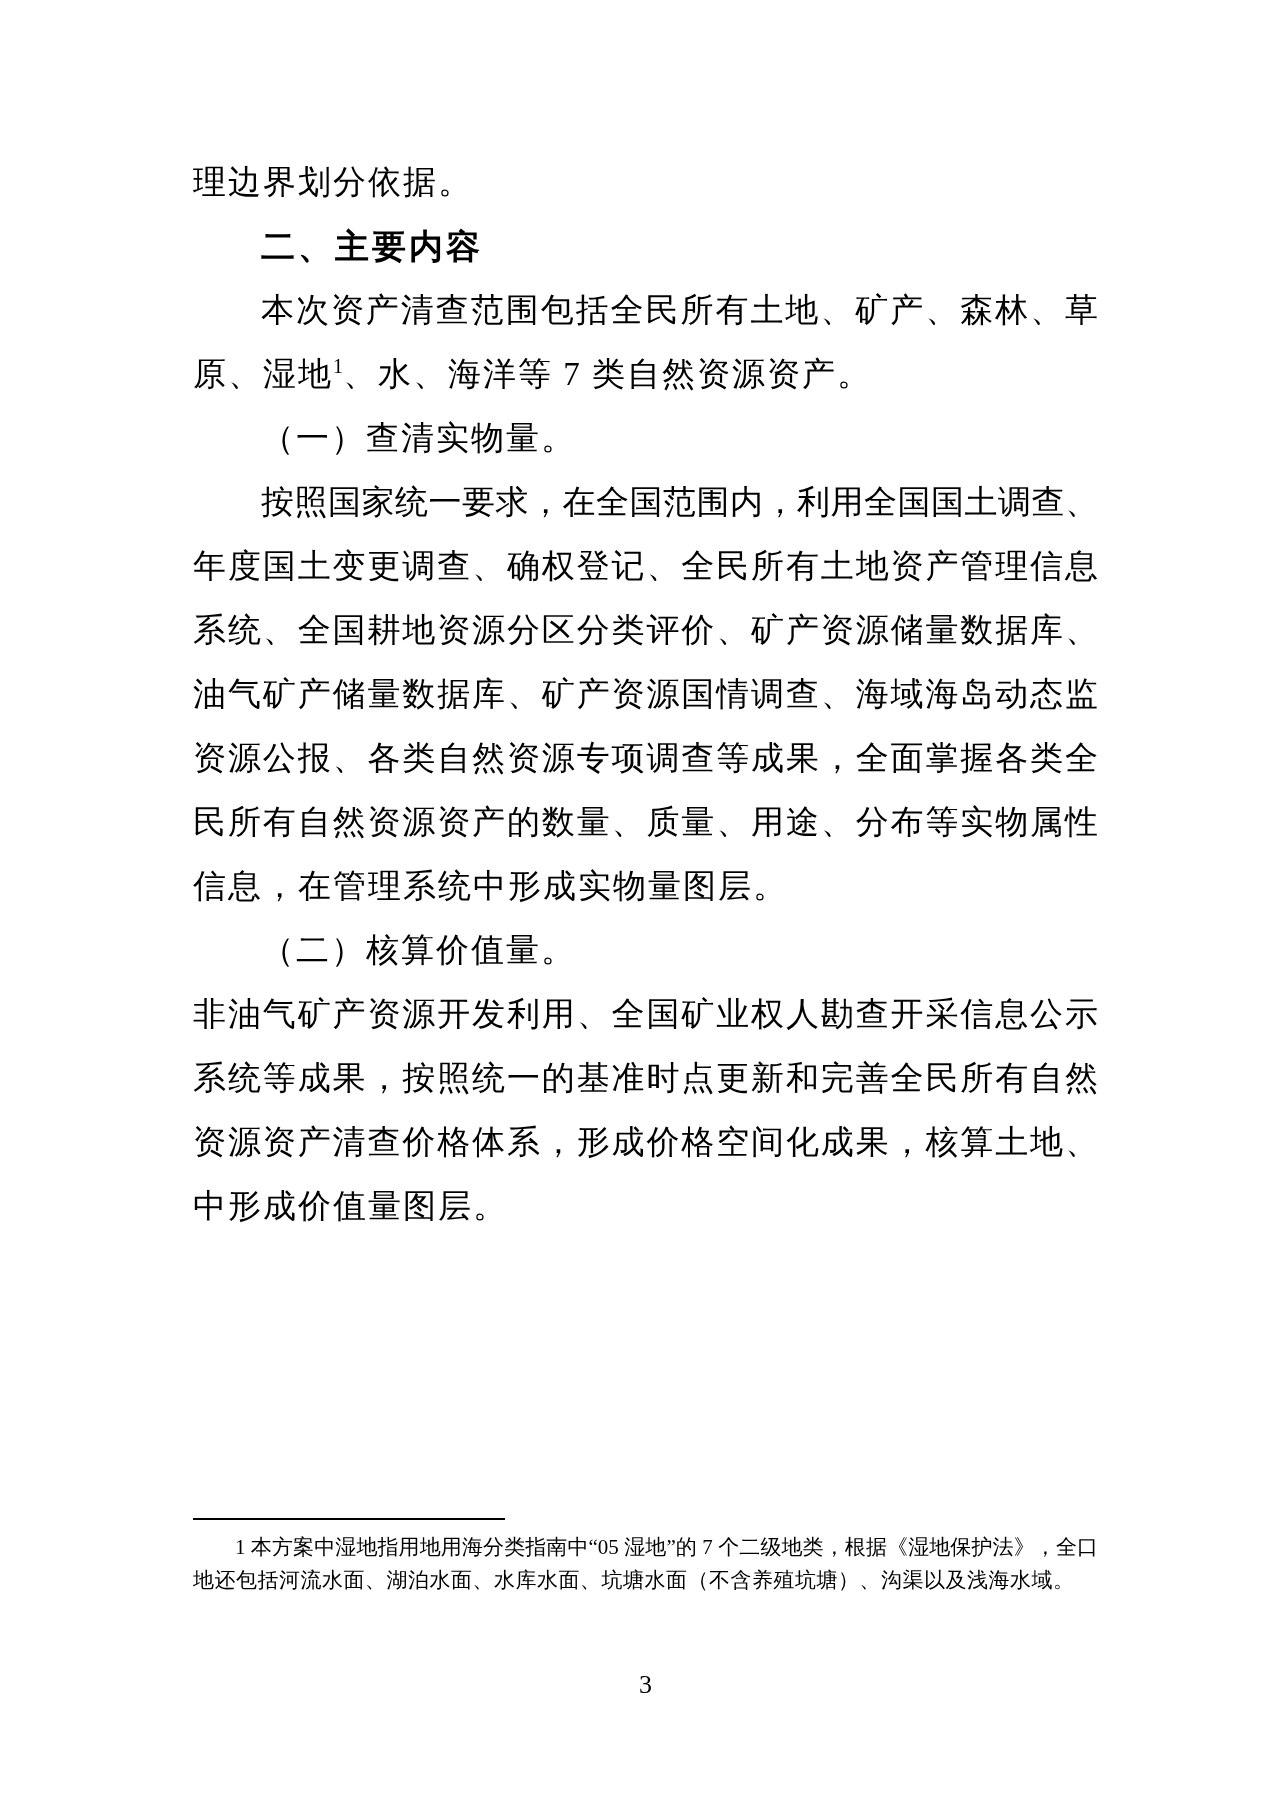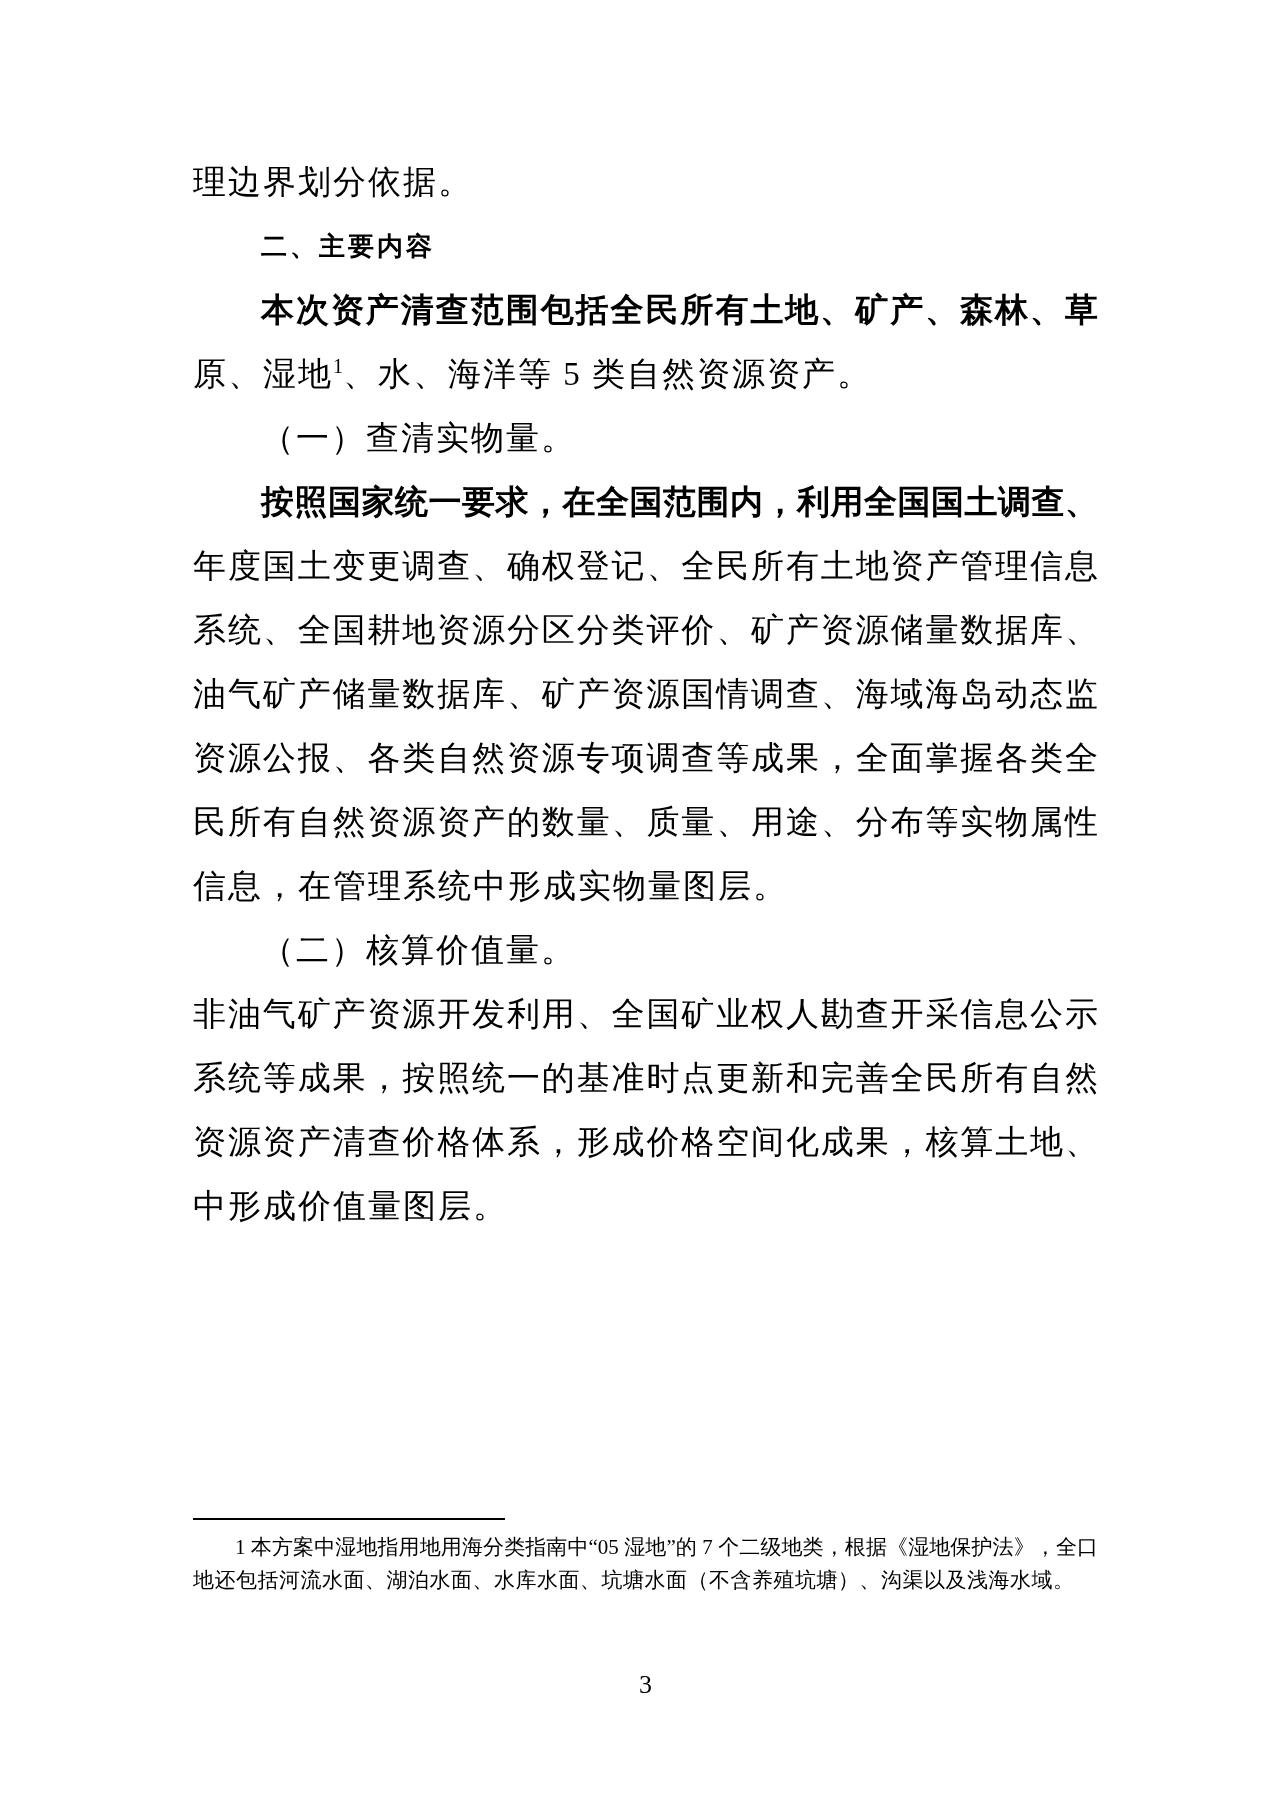--- a/index.html
+++ b/index.html
@@ -27,25 +27,25 @@
     height: 64px;
     overflow: hidden;
     letter-spacing: 2px;
     text-align: left;
   }
   .line.justify {
     letter-spacing: 0;
     text-align: justify;
     text-align-last: justify;
   }
-  .line.indent { text-indent: 68px; font-weight: bold; }
+  .line.indent { text-indent: 68px; }
   .line.heading1 {
     font-family: "Liberation Sans", "DejaVu Sans", sans-serif;
     font-weight: bold;
-    font-size: 26px;
+    font-size: 34px;
     letter-spacing: 3px;
   }
   .line.heading2 {
     font-weight: 500;
     letter-spacing: 2px;
   }
   .line sup {
     font-size: 20px;
     line-height: 0;
     vertical-align: super;
@@ -86,21 +86,21 @@
 </style>
 </head>
 <body>
 
 <div class="page">
 
   <div class="main">
       <div class="line body">理边界划分依据。</div>
       <div class="line heading1 indent">二、主要内容</div>
       <div class="line body indent justify">本次资产清查范围包括全民所有土地、矿产、森林、草</div>
-      <div class="line body"><span>原、湿地</span><sup>1</sup><span>、水、海洋等 5 类自然资源资产。</span></div>
+      <div class="line body"><span>原、湿地</span><sup>1</sup><span>、水、海洋等 7 类自然资源资产。</span></div>
       <div class="line heading2 indent">（一）查清实物量。</div>
       <div class="line body indent justify">按照国家统一要求，在全国范围内，利用全国国土调查、</div>
       <div class="line body justify">年度国土变更调查、确权登记、全民所有土地资产管理信息</div>
       <div class="line body justify">系统、全国耕地资源分区分类评价、矿产资源储量数据库、</div>
       <div class="line body justify">油气矿产储量数据库、矿产资源国情调查、海域海岛动态监</div>
       <div class="line body justify">资源公报、各类自然资源专项调查等成果，全面掌握各类全</div>
       <div class="line body justify">民所有自然资源资产的数量、质量、用途、分布等实物属性</div>
       <div class="line body">信息，在管理系统中形成实物量图层。</div>
       <div class="line heading2 indent">（二）核算价值量。</div>
       <div class="line body justify">非油气矿产资源开发利用、全国矿业权人勘查开采信息公示</div>

